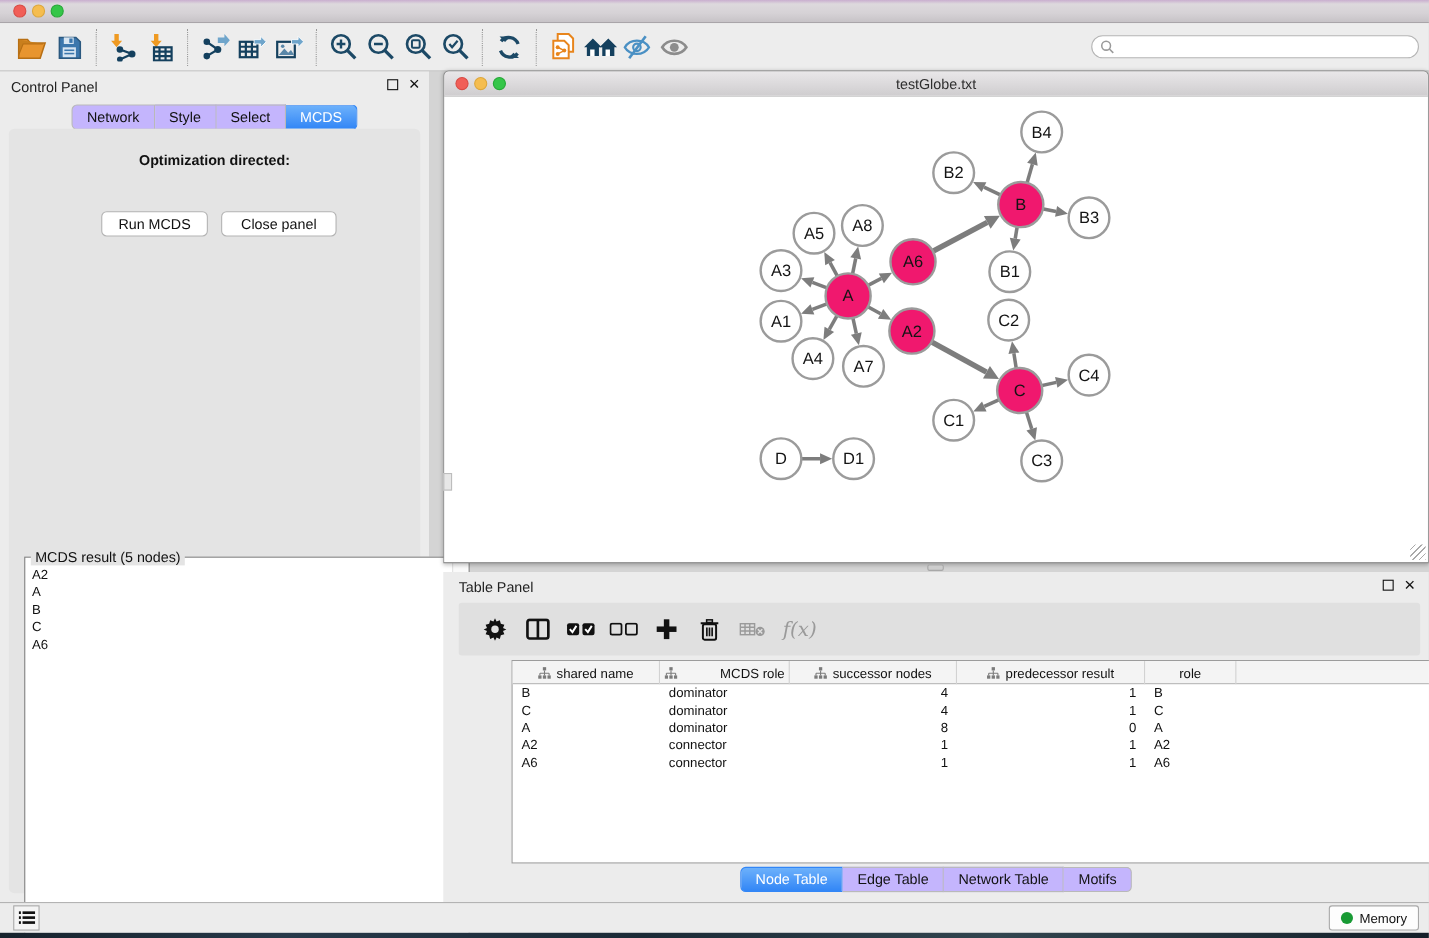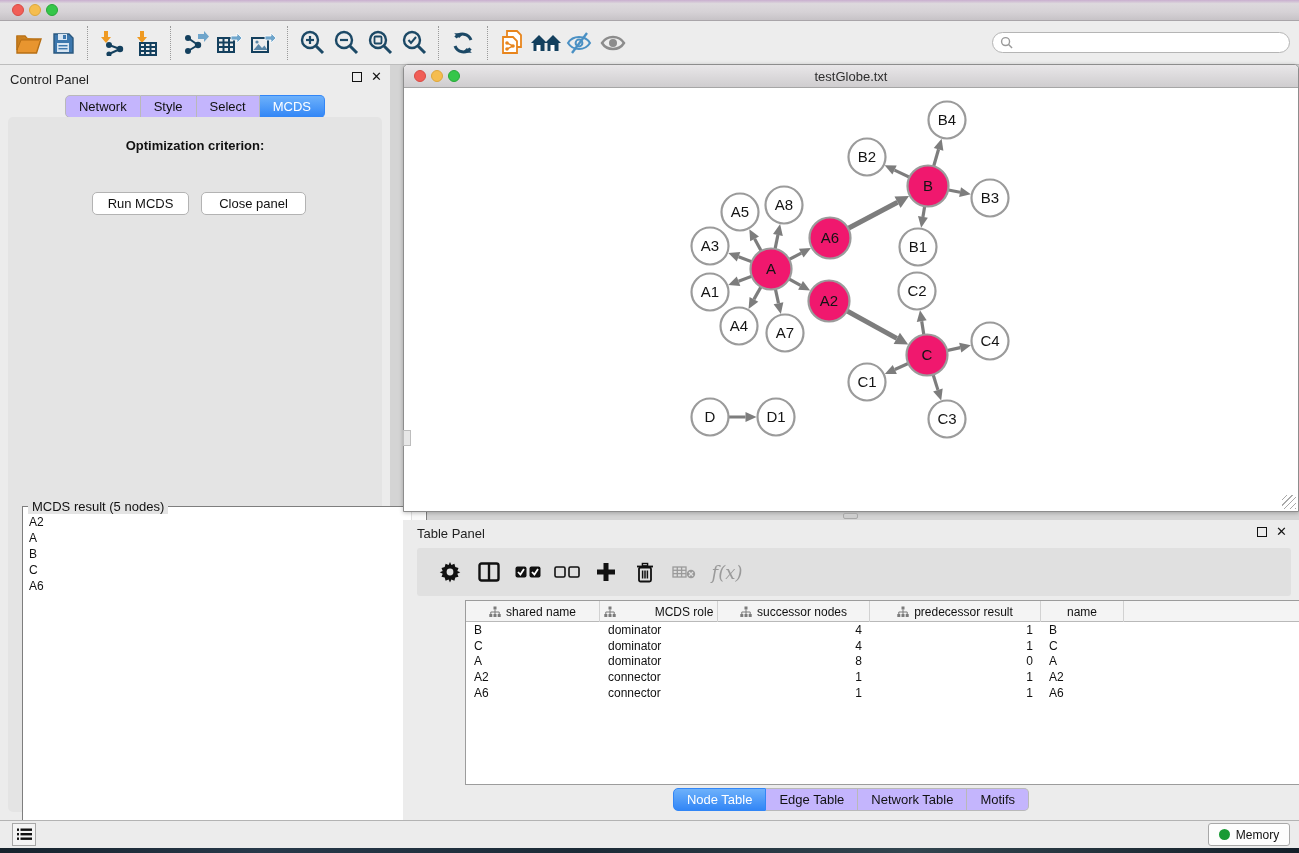--- a/index.html
+++ b/index.html
@@ -273,21 +273,21 @@
     <span class="float-glyph"></span>
     <span class="close-glyph">✕</span>
   </div>
   <div id="cp-tabs" class="abs">
     <div class="tab">Network</div>
     <div class="tab">Style</div>
     <div class="tab">Select</div>
     <div class="tab selected">MCDS</div>
   </div>
   <div id="cp-body" class="abs">
-    <div id="opt-label" class="abs">Optimization criterion:</div>
+    <div id="opt-label" class="abs">Optimization directed:</div>
     <button class="mac-btn abs" id="run-btn">Run MCDS</button>
     <button class="mac-btn abs" id="close-btn">Close panel</button>
     <div id="result-box" class="abs">
       <span id="result-title" class="abs">MCDS result (5 nodes)</span>
       <div id="result-list" class="abs">
           <div>A2</div>
           <div>A</div>
           <div>B</div>
           <div>C</div>
           <div>A6</div>
@@ -537,21 +537,21 @@
           <svg width="12" height="12" viewBox="0 0 12 12">
             <rect x="4.5" y="0.5" width="3" height="3" fill="#7b7b7b"></rect>
             <path d="M6 3.5 v2.5 M1.8 6 h8.4 M1.8 6 v2 M6 6 v2 M10.2 6 v2" stroke="#7b7b7b" stroke-width="1" fill="none"></path>
             <rect x="0.3" y="8" width="3" height="3" fill="#7b7b7b"></rect>
             <rect x="4.5" y="8" width="3" height="3" fill="#7b7b7b"></rect>
             <rect x="8.7" y="8" width="3" height="3" fill="#7b7b7b"></rect>
           </svg>
           <span>predecessor result</span>
         </div>
         <div class="th" style="width: 83px;">
-          <span>name</span>
+          <span>role</span>
         </div>
       </div>
     <div id="tbl-body">
         <div class="tbl-row">
           <div class="td al" style="width: 134px;">B</div>
           <div class="td al" style="width: 118px;">dominator</div>
           <div class="td ar" style="width: 152px;">4</div>
           <div class="td ar" style="width: 171px;">1</div>
           <div class="td al" style="width: 83px;">B</div>
         </div>

